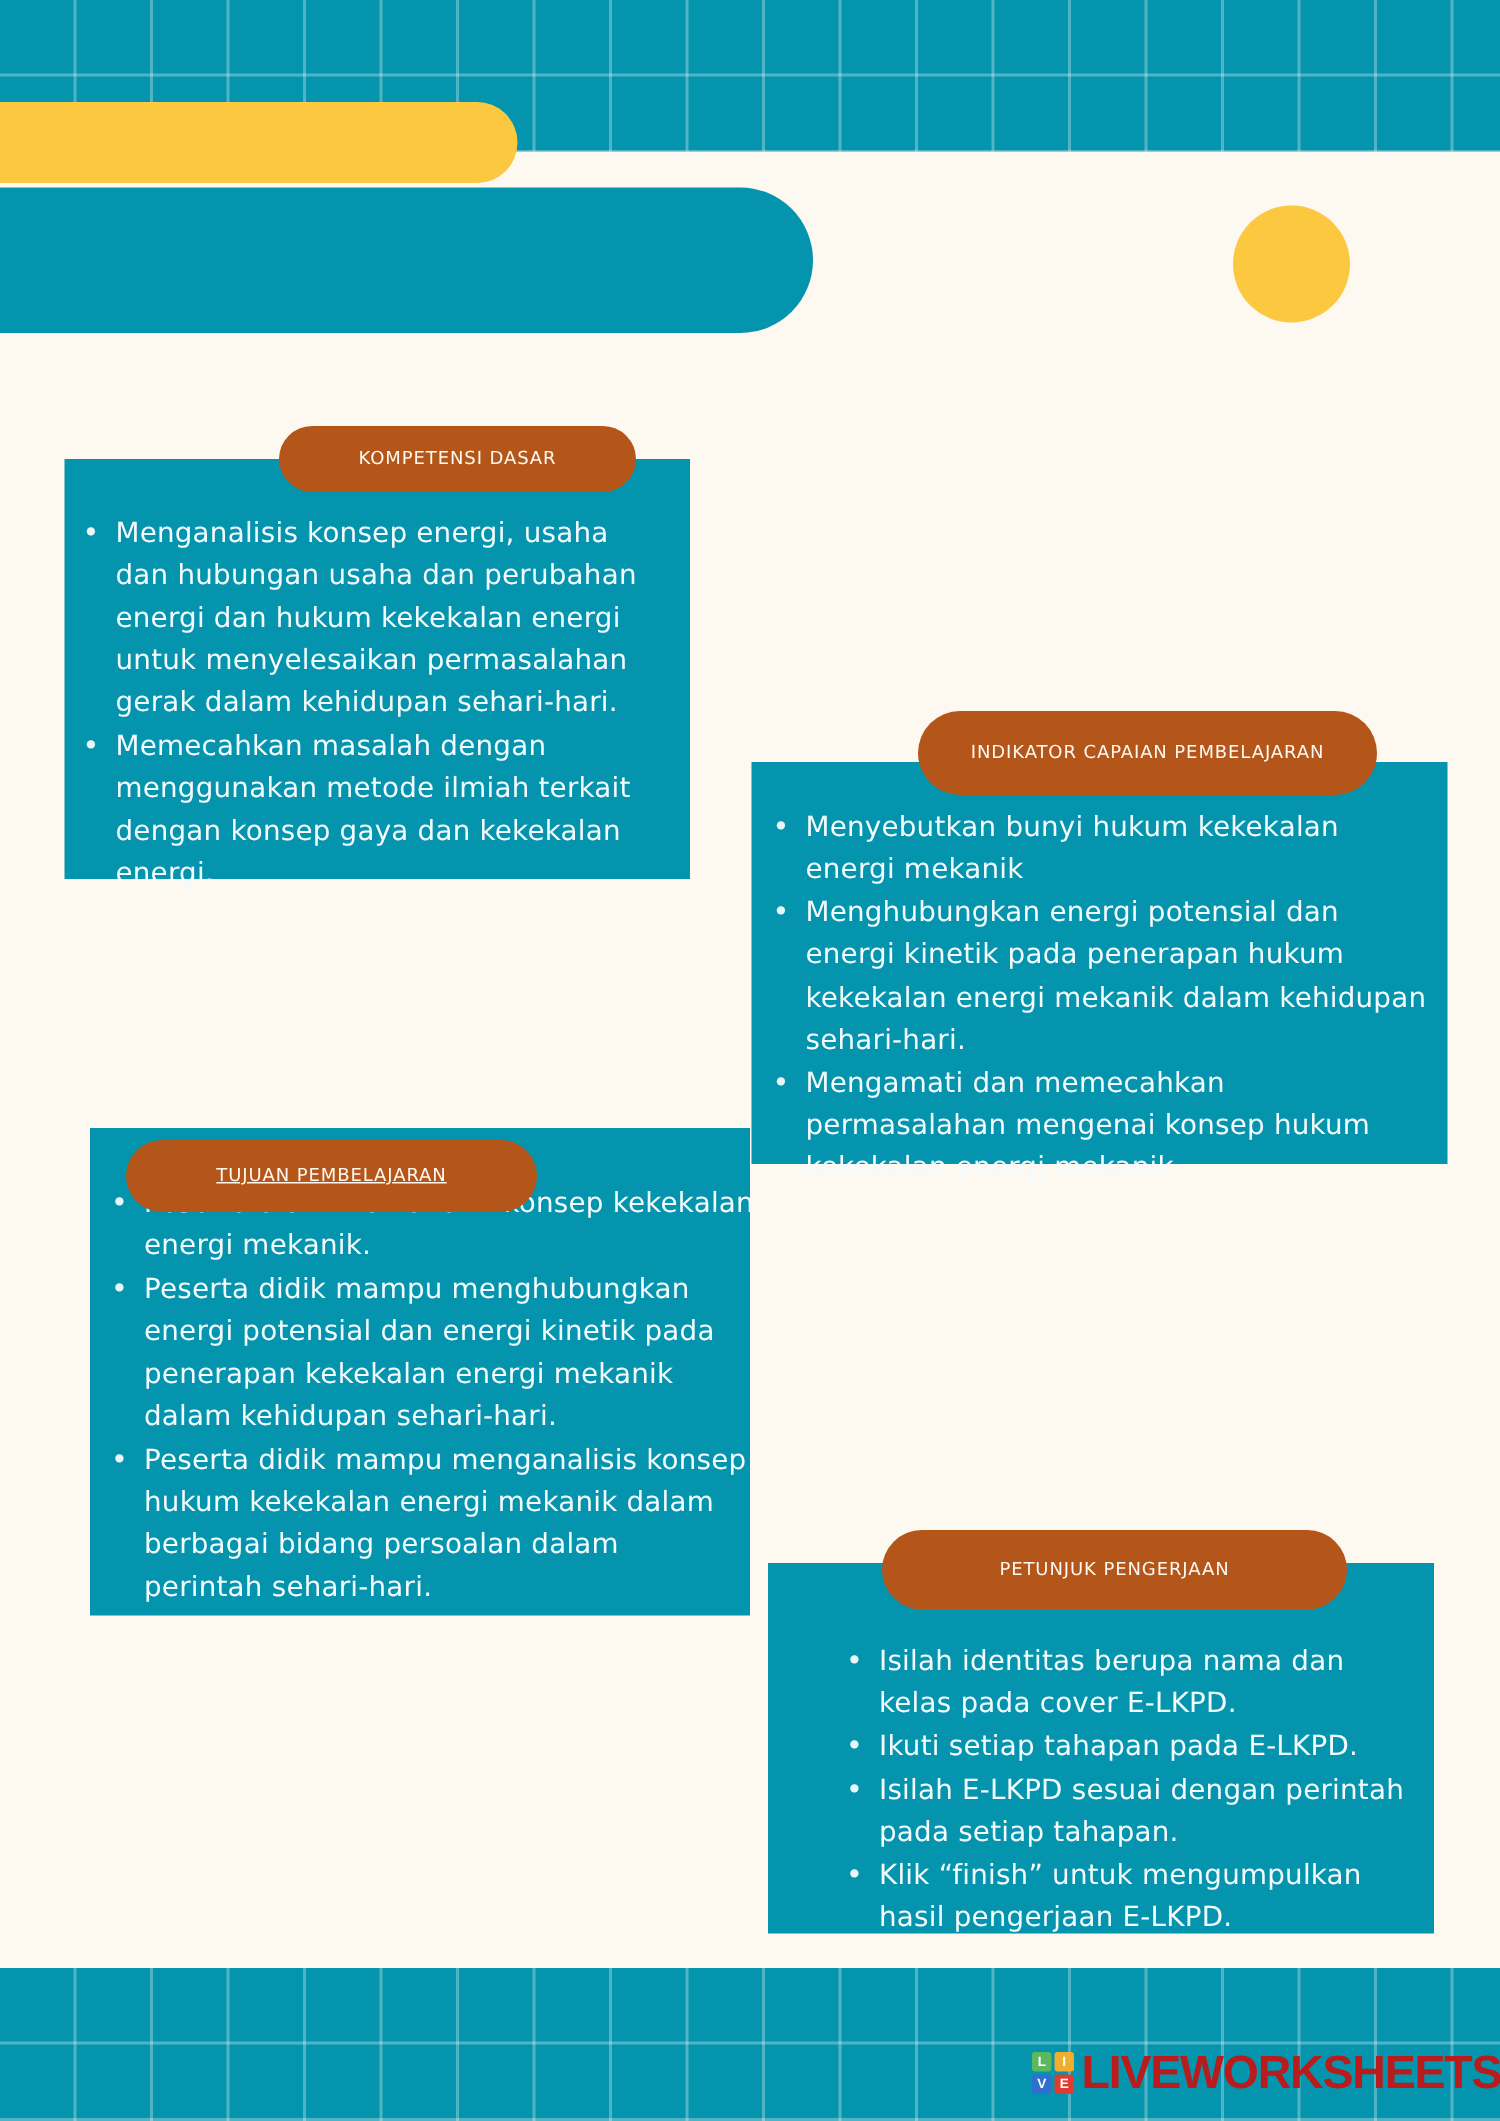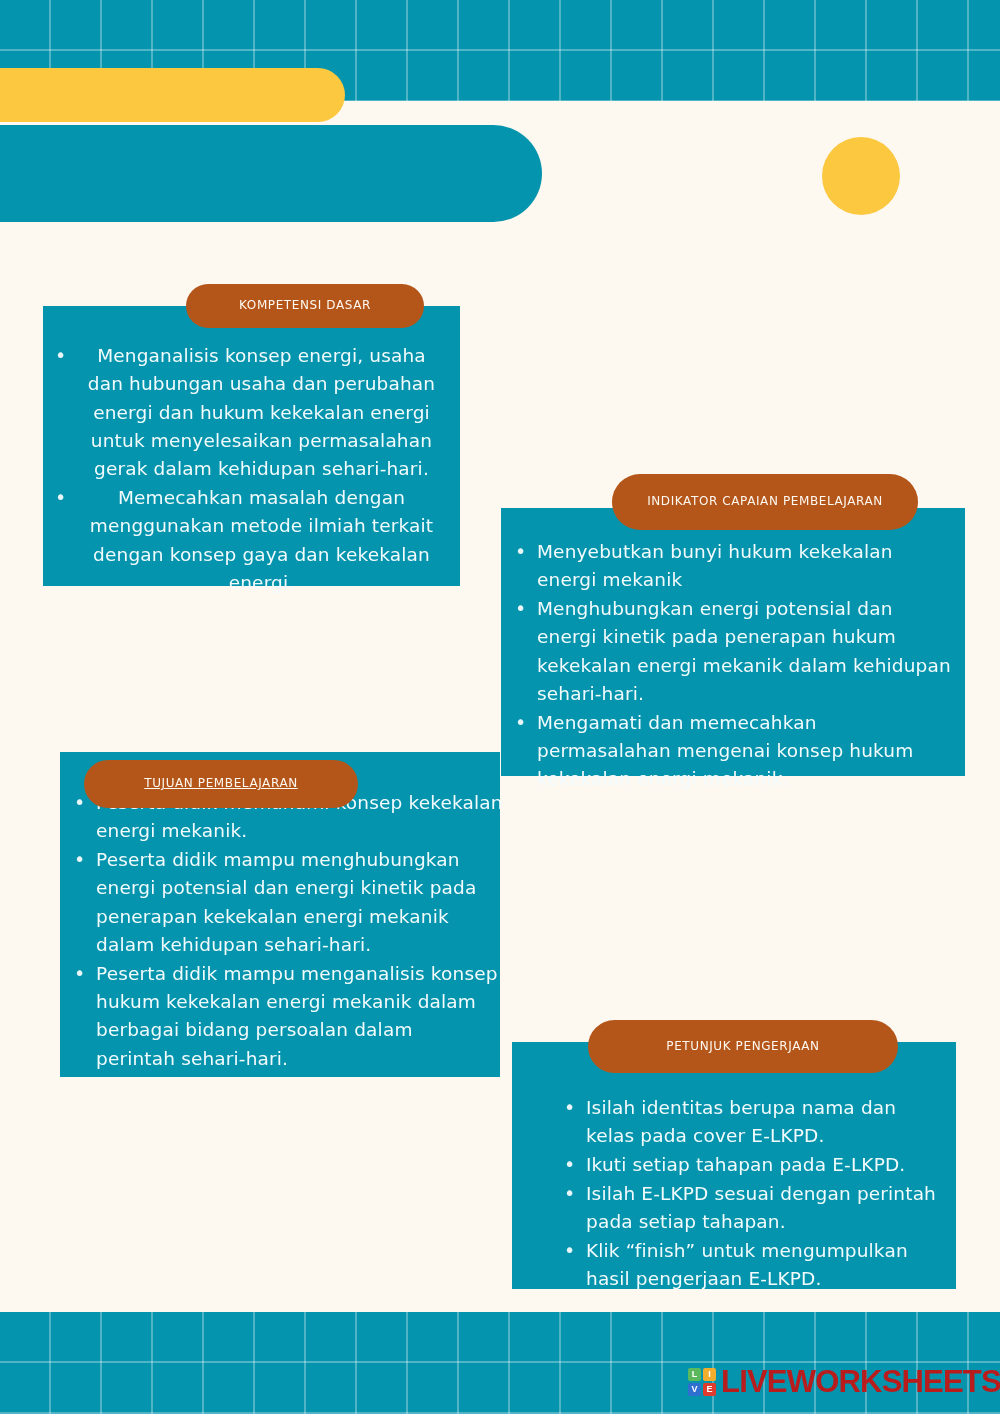--- a/index.html
+++ b/index.html
@@ -109,21 +109,21 @@
     position: absolute;
     left: 4px;
     top: -1px;
     font-size: 19px;
     color: #e8f6f9;
   }
 
   
   #card-kd      { left: 43px;  top: 306px;  width: 417px;  height: 280px; }
   #pill-kd      { left: 186px; top: 284px;  width: 238px;  height: 44px;  }
-  #card-kd ul   { padding: 36px 14px 0 8px; text-align: center; }
+  #card-kd ul   { padding: 36px 14px 0 8px; }
 
   
   #card-ind     { left: 501px; top: 508px;  width: 464px;  height: 268px; }
   #pill-ind     { left: 612px; top: 474px;  width: 306px;  height: 56px;  }
   #card-ind ul  { padding: 30px 14px 0 10px; }
 
   
   #card-tuj     { left: 60px;  top: 752px;  width: 440px;  height: 325px; }
   #pill-tuj     { left: 84px;  top: 760px;  width: 274px;  height: 48px; text-decoration: underline;  }
   #card-tuj ul  { padding: 37px 0 0 10px; }

